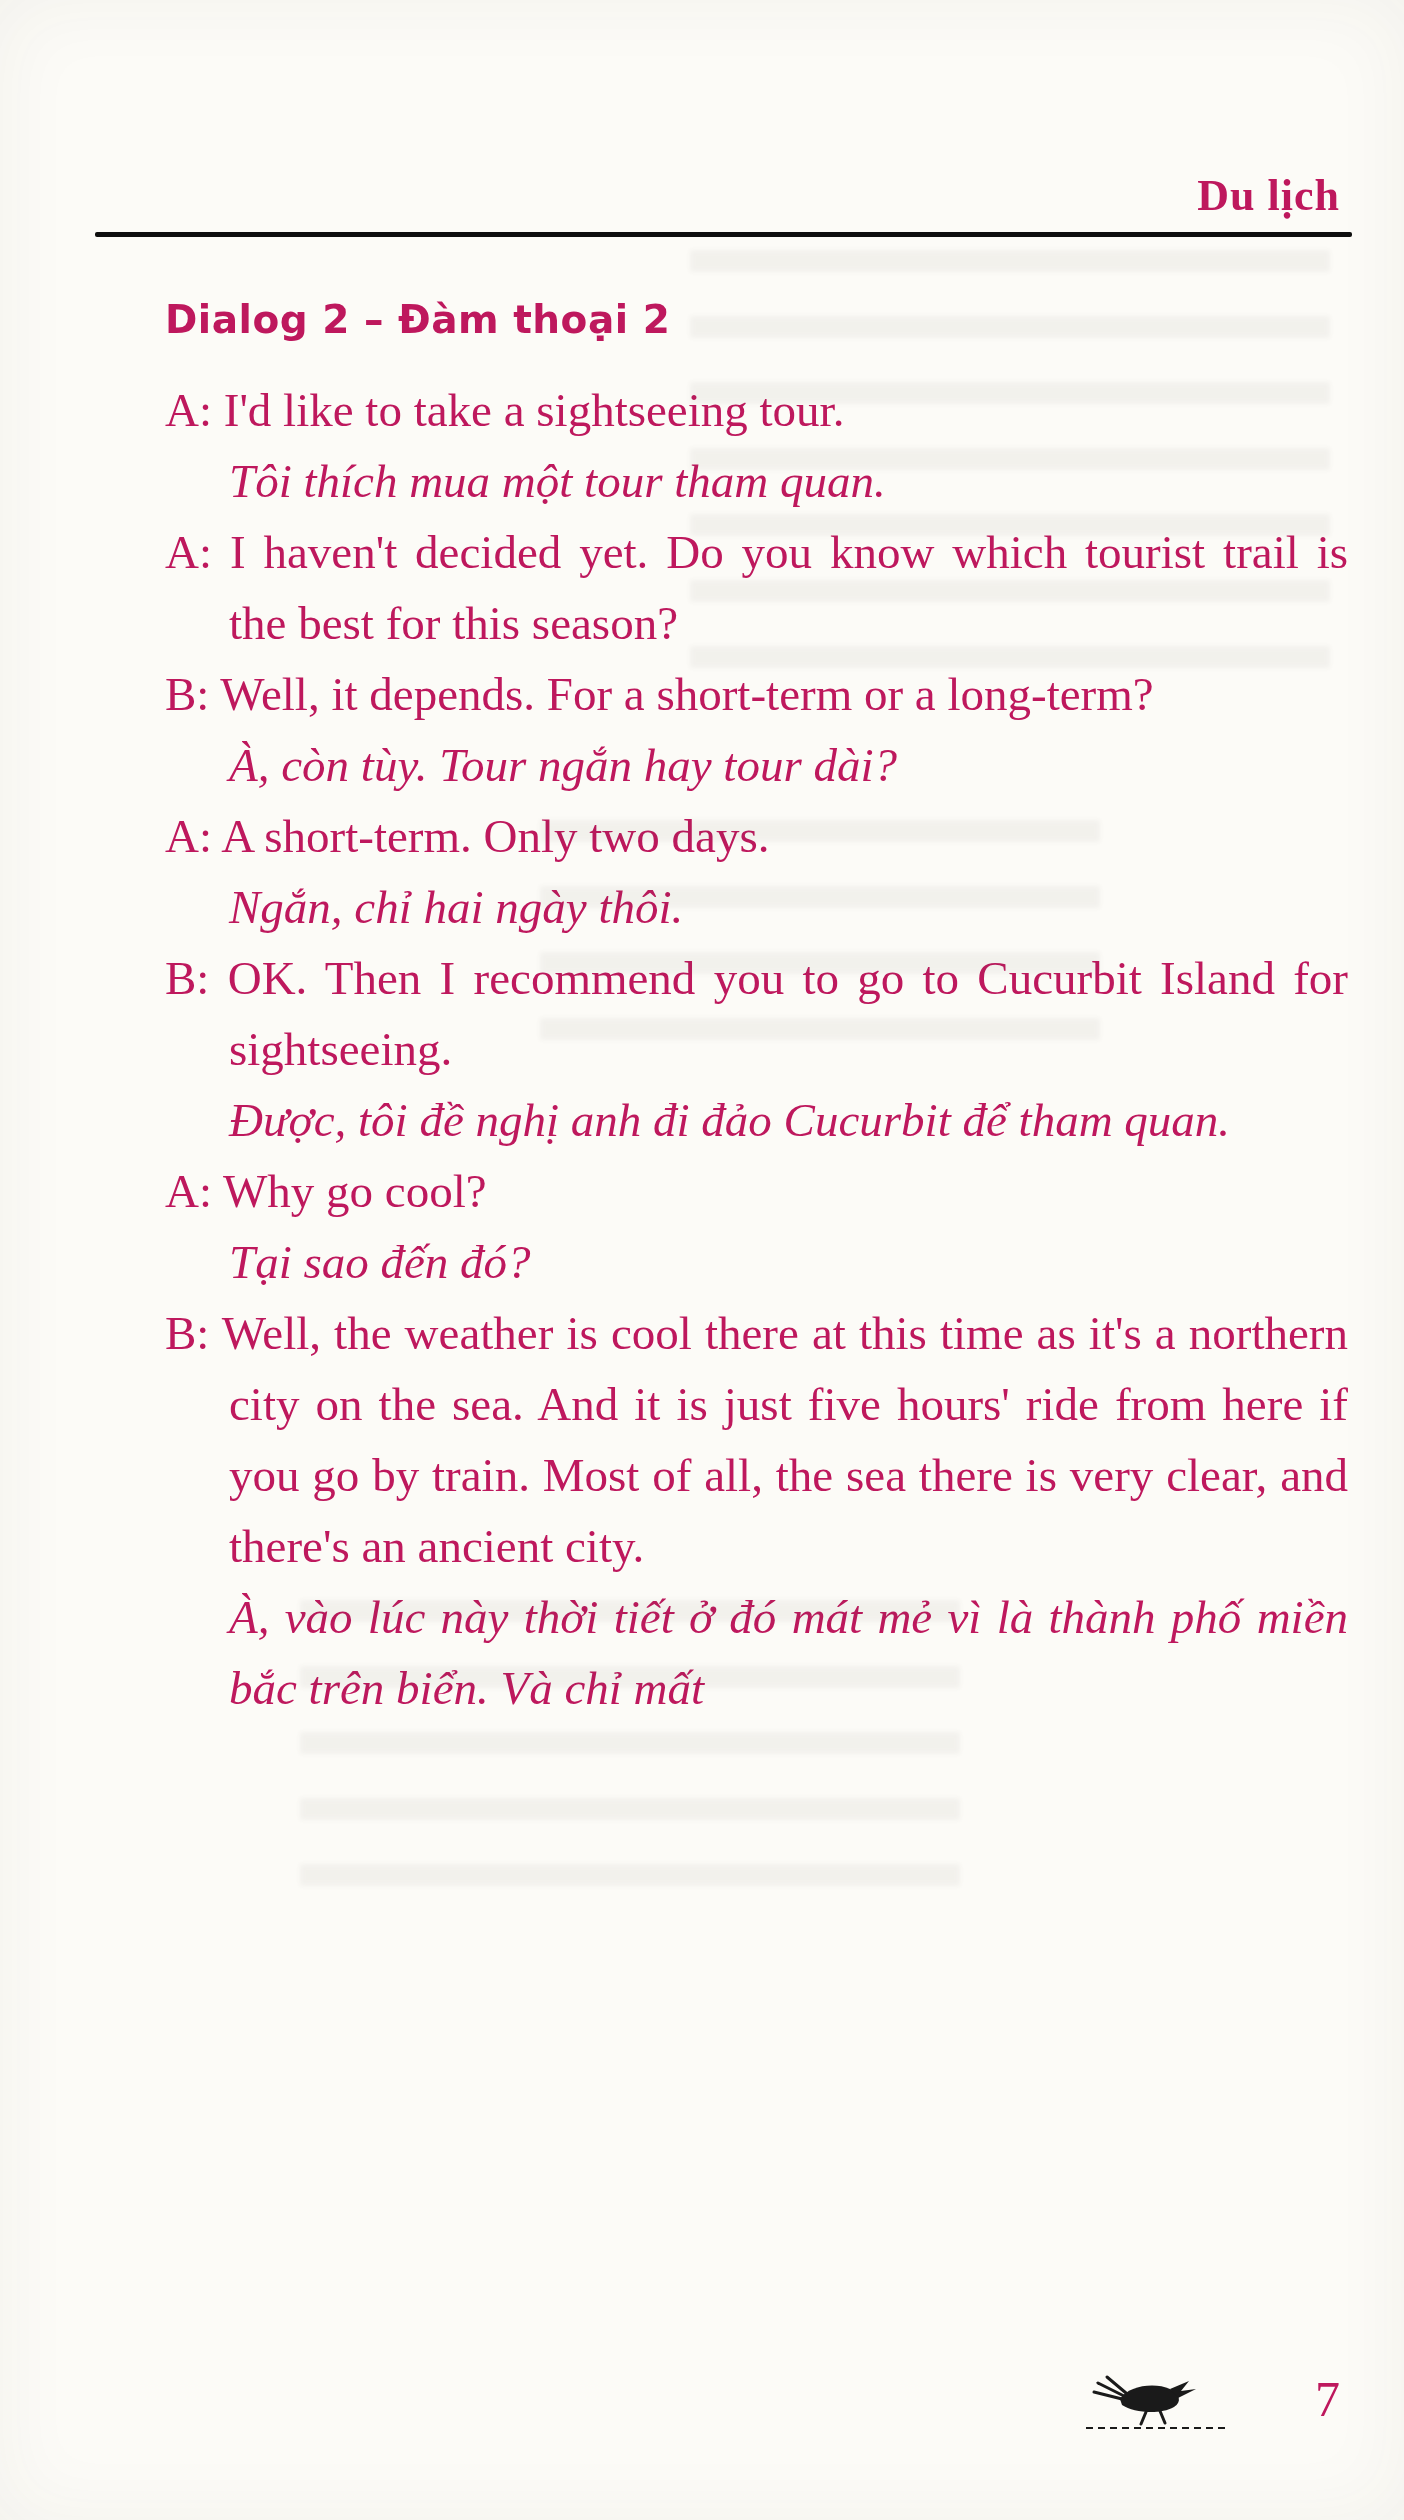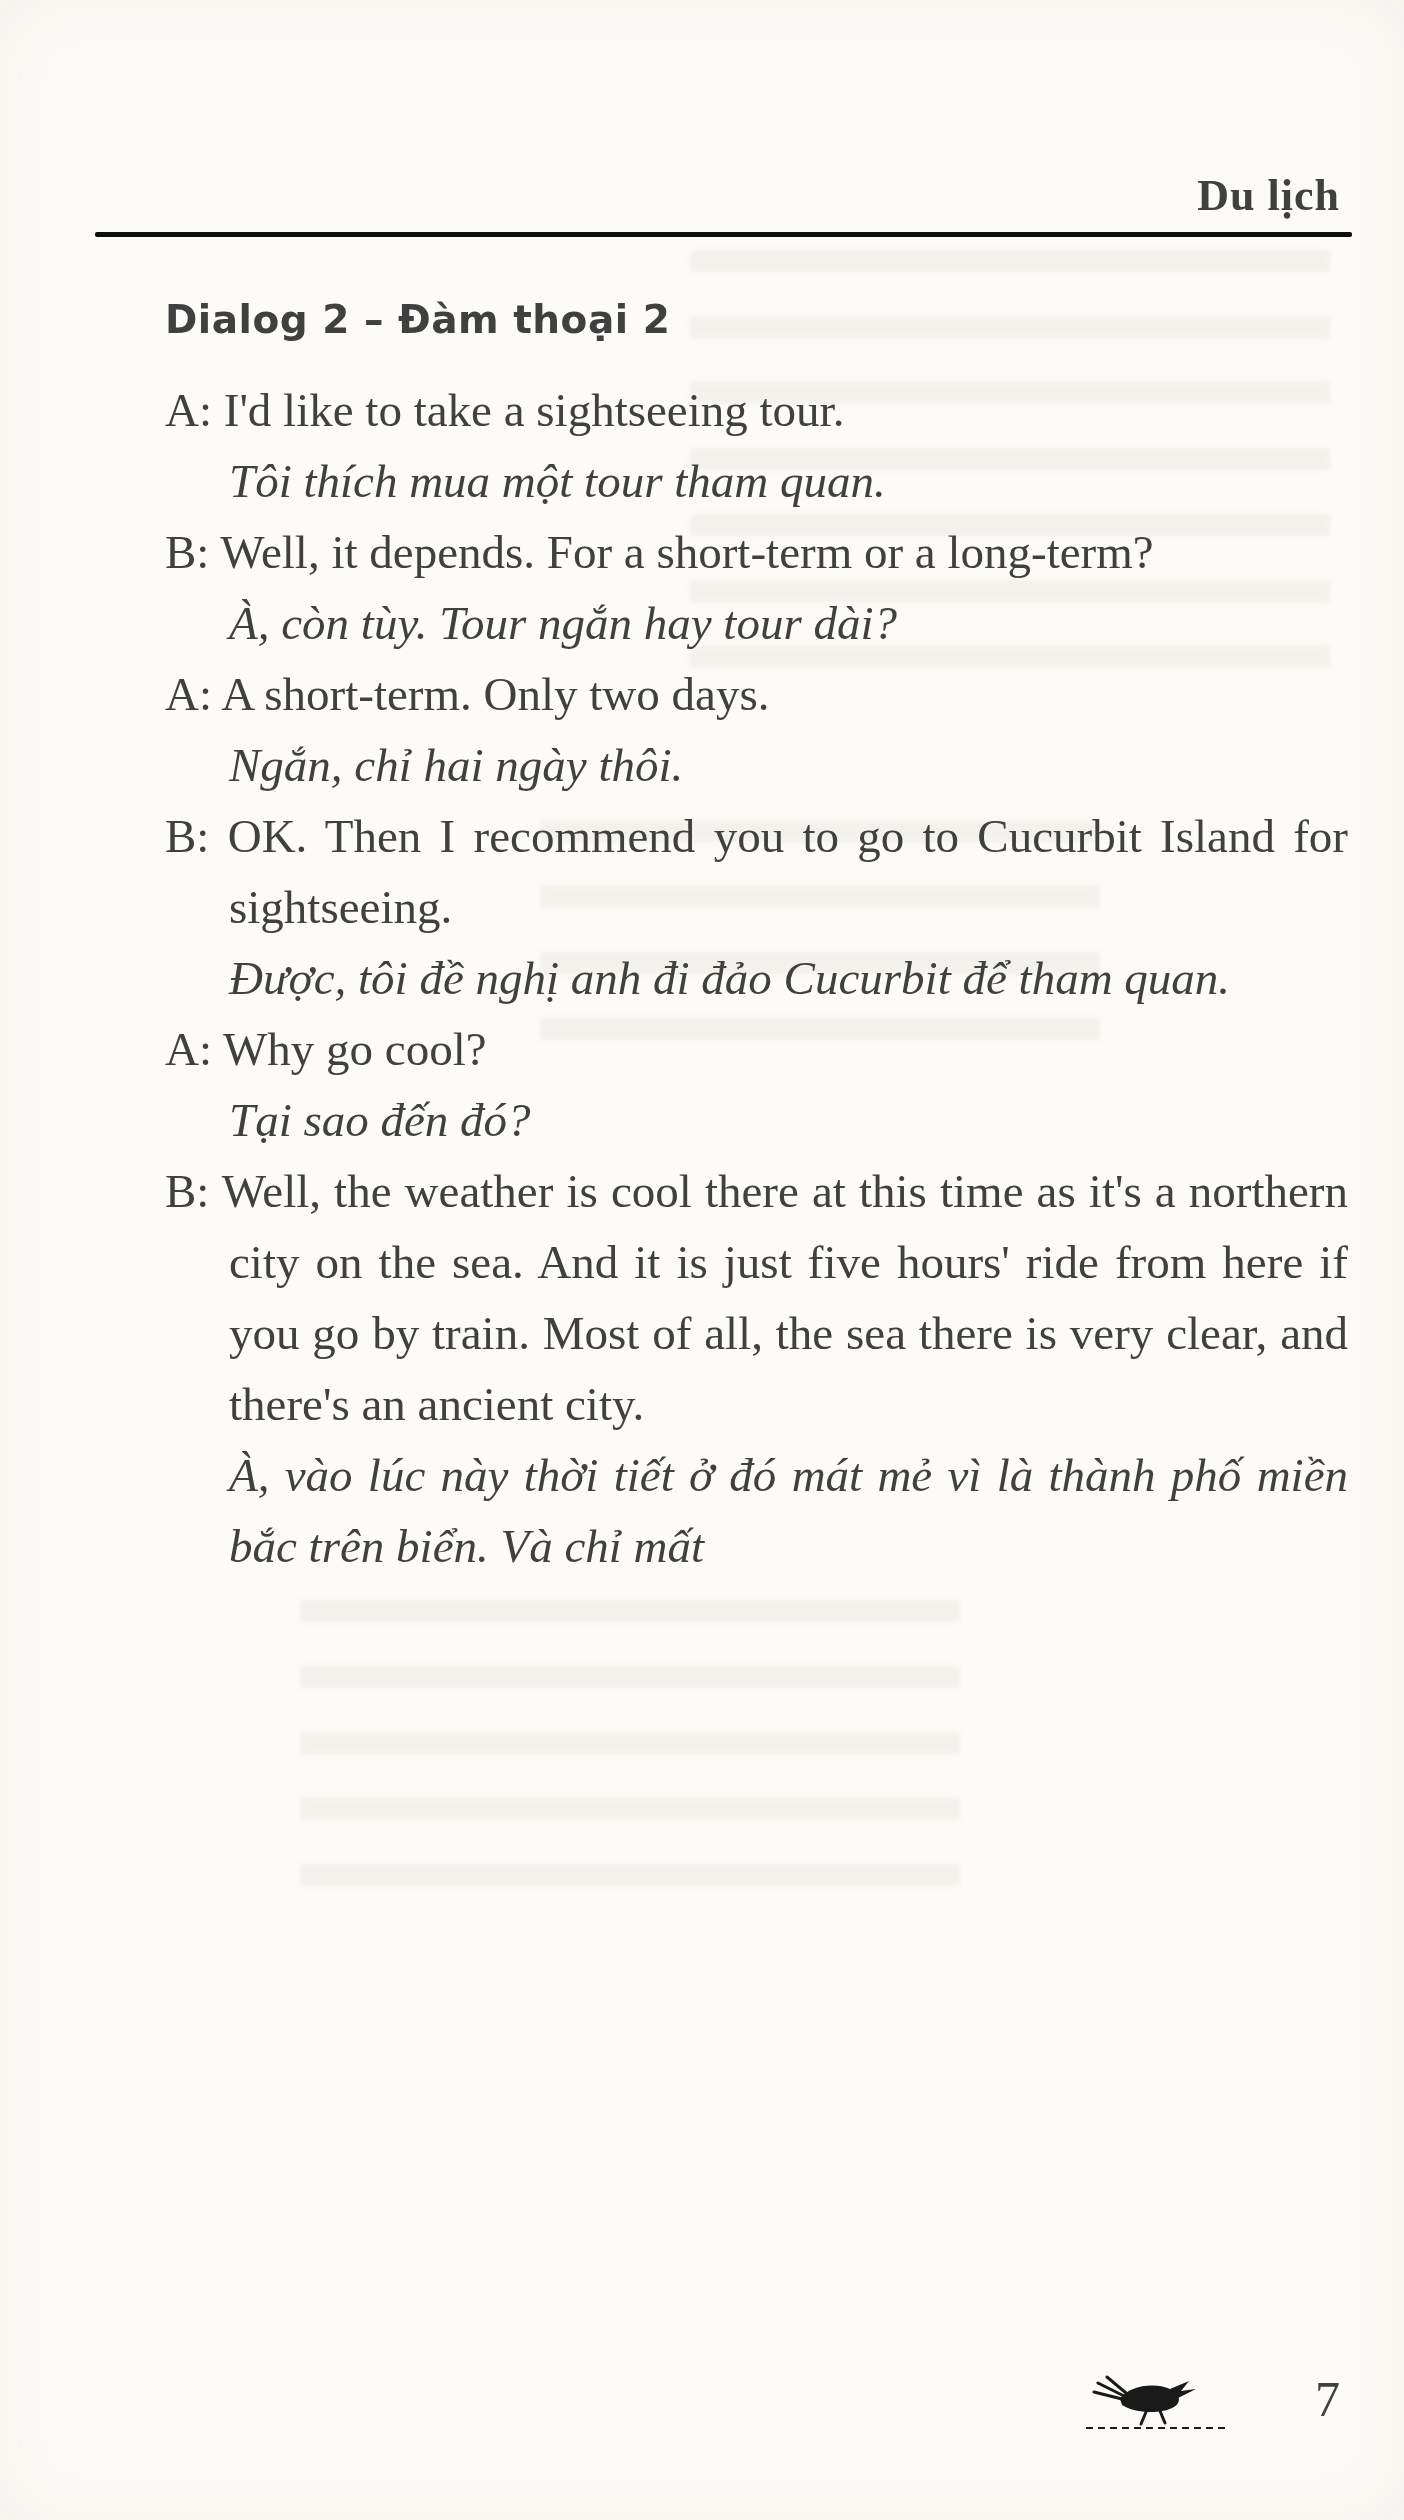--- a/index.html
+++ b/index.html
@@ -4,21 +4,21 @@
 <style>
   html, body { margin: 0; padding: 0; background: #e9e7e2; }
   * { box-sizing: border-box; }
 
   .page {
     position: relative;
     width: 1404px;
     height: 2520px;
     margin: 0 auto;
     background: #fcfbf7;
-    color: #404040;
+    color: #be185d;
     font-family: "Liberation Serif", "DejaVu Serif", serif;
     overflow: hidden;
     box-shadow: inset 0 0 80px rgba(60,55,45,0.05);
   }
 
   
   .ghost {
     position: absolute;
     opacity: 0.05;
     filter: blur(2.5px);
@@ -112,20 +112,21 @@
 
     <h1 class="dialog-title">Dialog 2 – Đàm thoại 2</h1>
 
     <div class="entry">
       <p class="en"><span class="speaker">A:</span> <span>I'd like to take a sightseeing tour.</span></p>
       <p class="vi">Tôi thích mua một tour tham quan.</p>
     </div>
 
 
     <div class="entry">
+      <p class="en"><span class="speaker">A:</span> <span>I haven't decided yet. Do you know which tourist trail is the best for this season?</span></p>
     </div>
 
     <div class="entry">
       <p class="en"><span class="speaker">B:</span> <span>Well, it depends. For a short-term or a long-term?</span></p>
       <p class="vi">À, còn tùy. Tour ngắn hay tour dài?</p>
     </div>
 
     <div class="entry">
       <p class="en"><span class="speaker">A:</span> <span>A short-term. Only two days.</span></p>
       <p class="vi">Ngắn, chỉ hai ngày thôi.</p>

